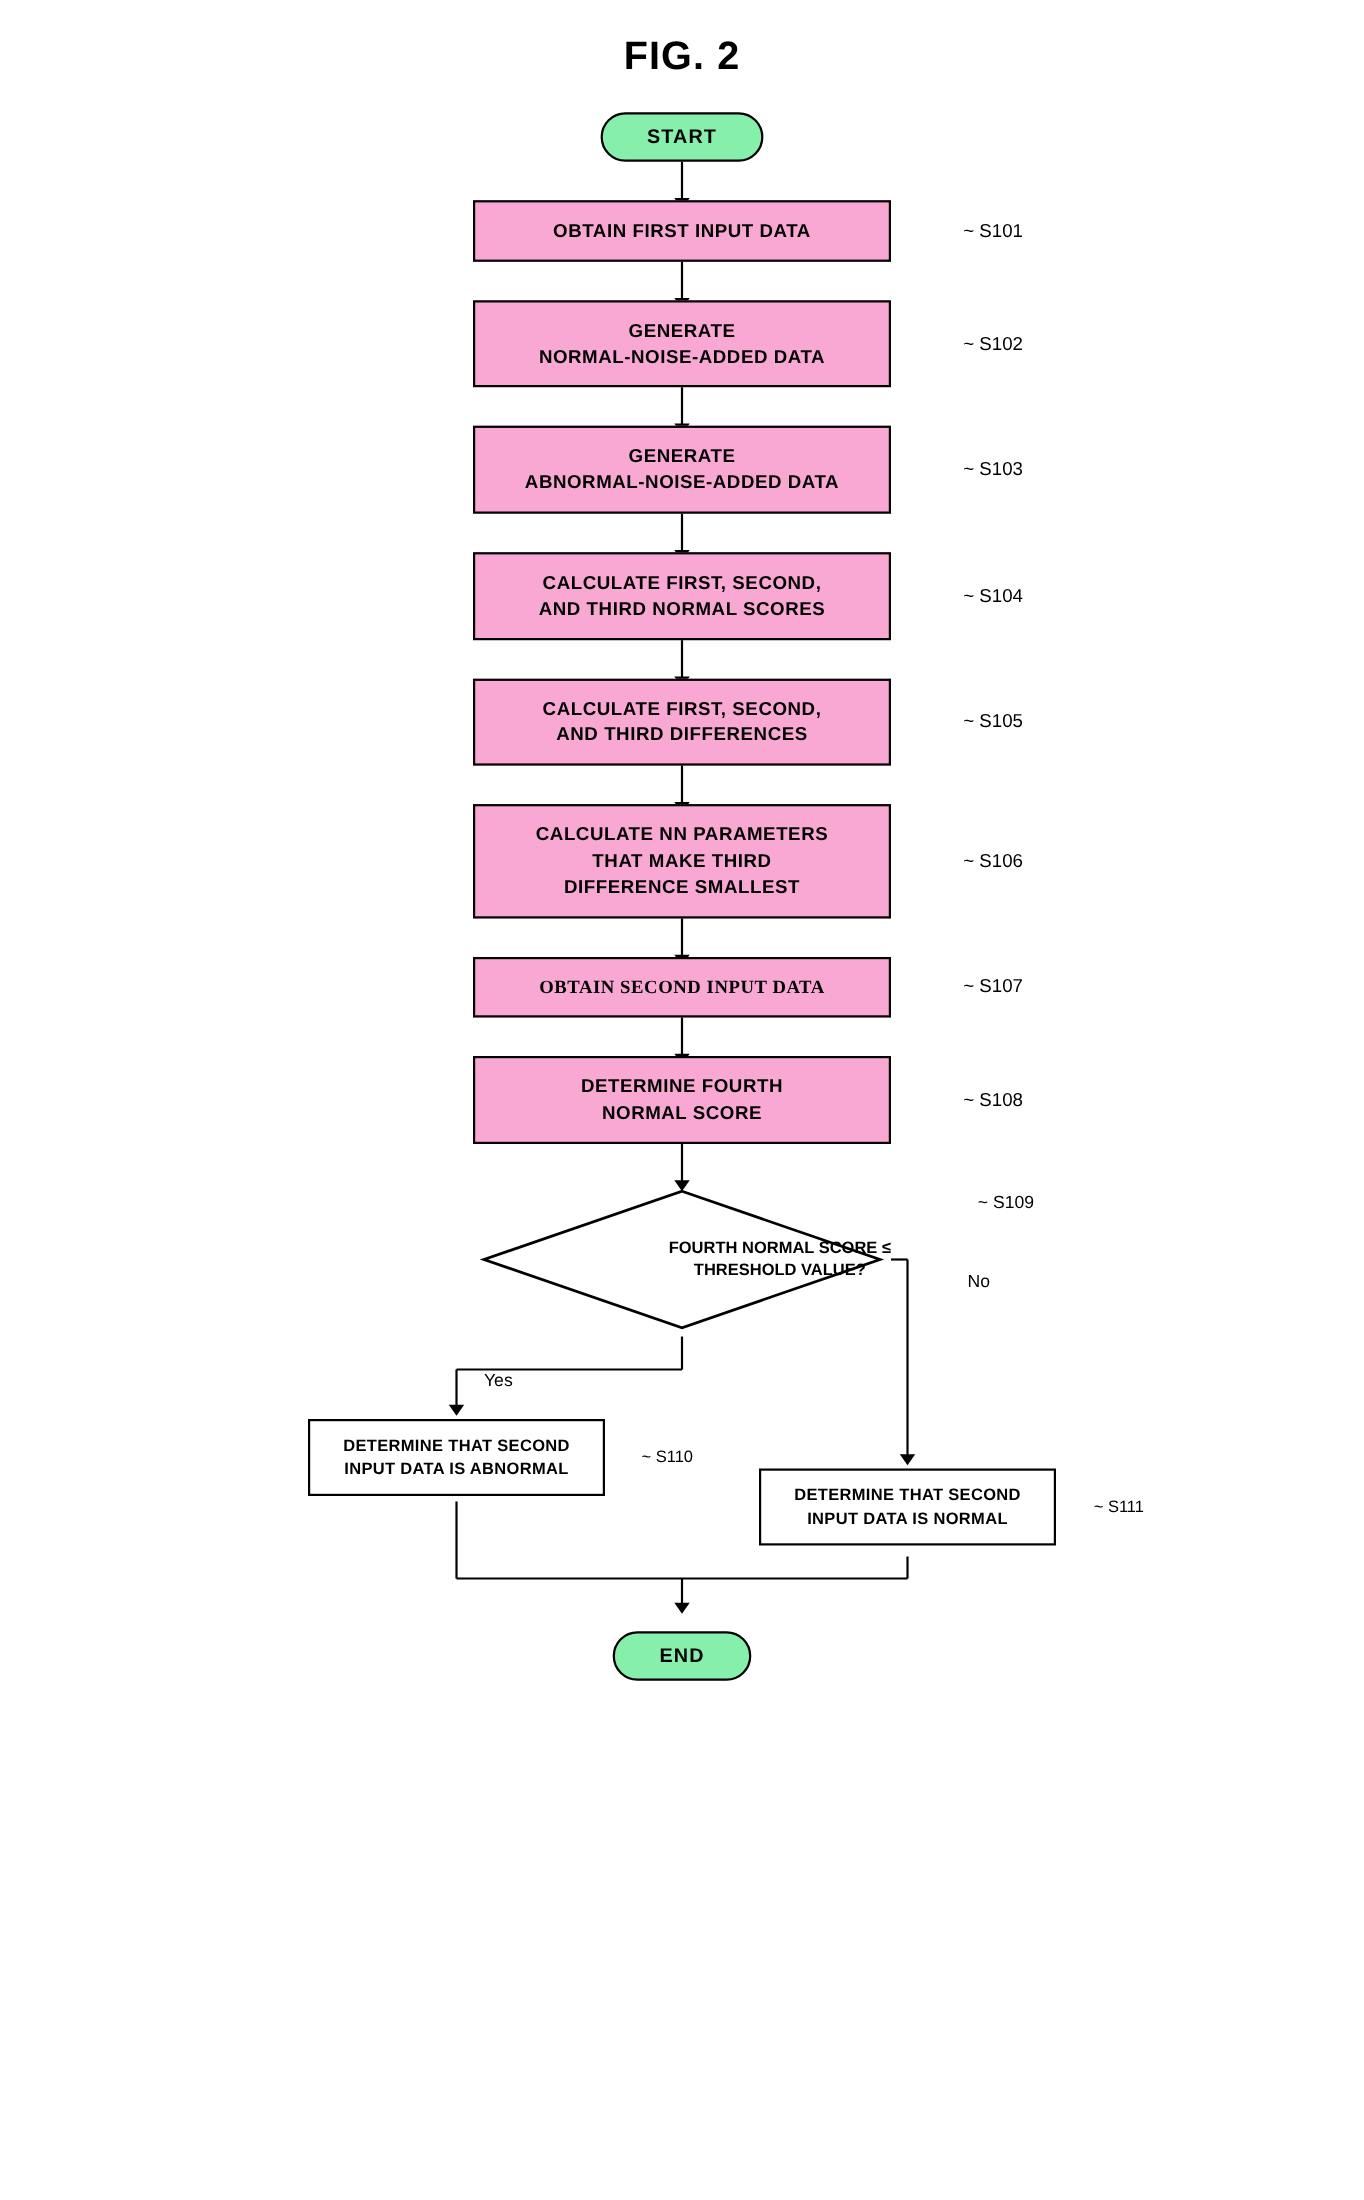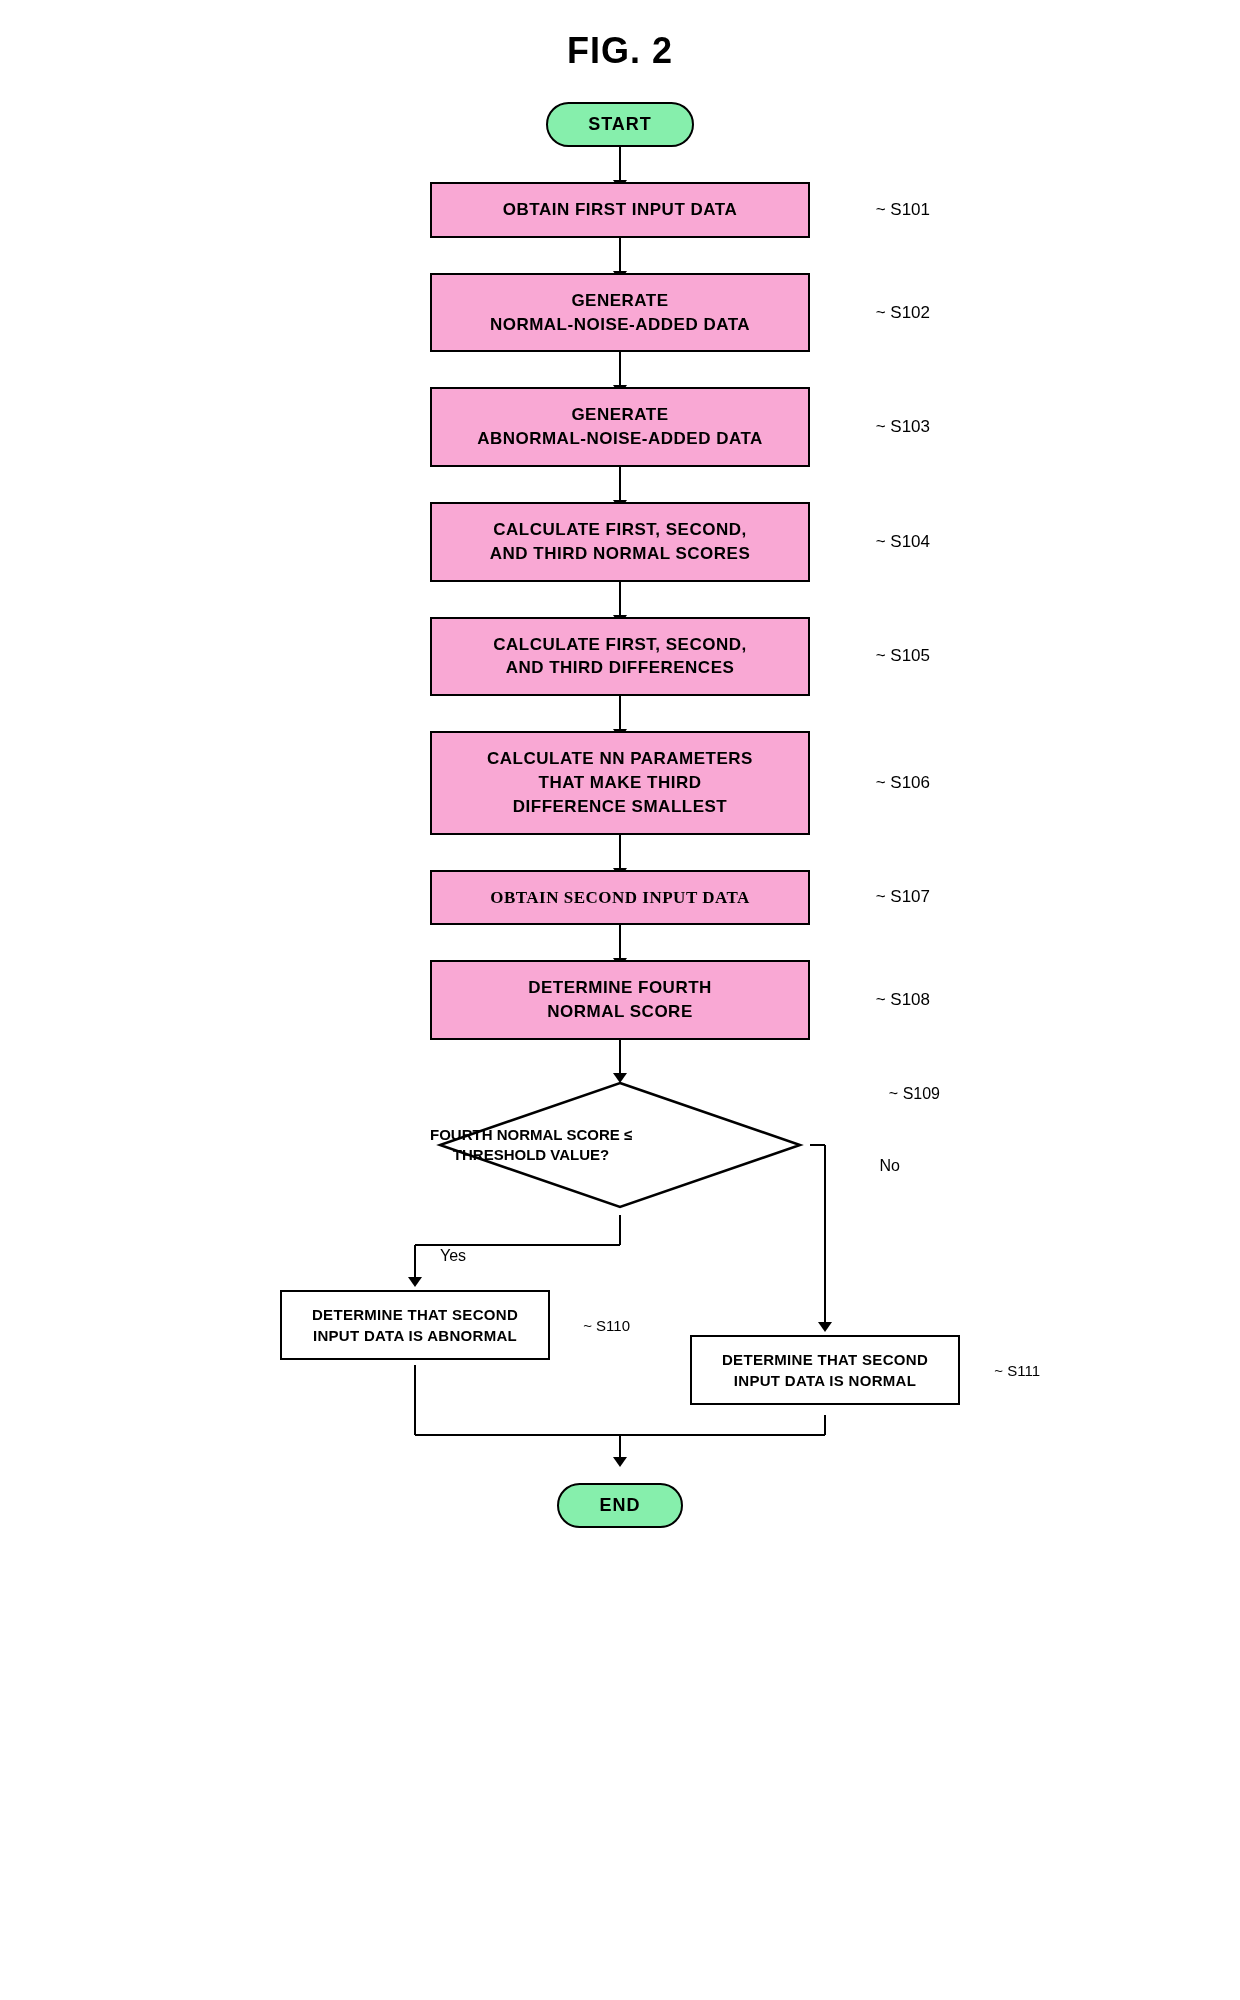--- a/index.html
+++ b/index.html
@@ -178,21 +178,21 @@
       <span class="step-label">~ <span>S108</span></span>
     </div>
 
     <div class="arrow-down"></div>
 
     <div style="position:relative; width:380px; height:140px; display:flex; align-items:center; justify-content:center;">
 
       <svg width="380" height="140" style="position:absolute;top:0;left:0;">
         <polygon points="190,8 370,70 190,132 10,70" fill="white" stroke="black" stroke-width="2.5"></polygon>
       </svg>
-      <div style="position:absolute;top:0;left:0;right:0;bottom:0;display:flex;flex-direction:column;align-items:flex-start;justify-content:center;text-align:center;font-size:15px;font-weight:bold;line-height:1.35;z-index:2;">
+      <div style="position:absolute;top:0;left:0;right:0;bottom:0;display:flex;flex-direction:column;align-items:flex-end;justify-content:center;text-align:center;font-size:15px;font-weight:bold;line-height:1.35;z-index:2;">
         <span style="white-space:pre-line;">FOURTH NORMAL SCORE ≤
 THRESHOLD VALUE?</span>
       </div>
 
       <span style="position:absolute;right:-130px;top:10px;font-size:16px;">~ <span>S109</span></span>
     </div>
 
     <div style="position:relative; width:680px; height:260px;">
       <svg width="680" height="260" style="position:absolute;top:0;left:0;overflow:visible;">
 

